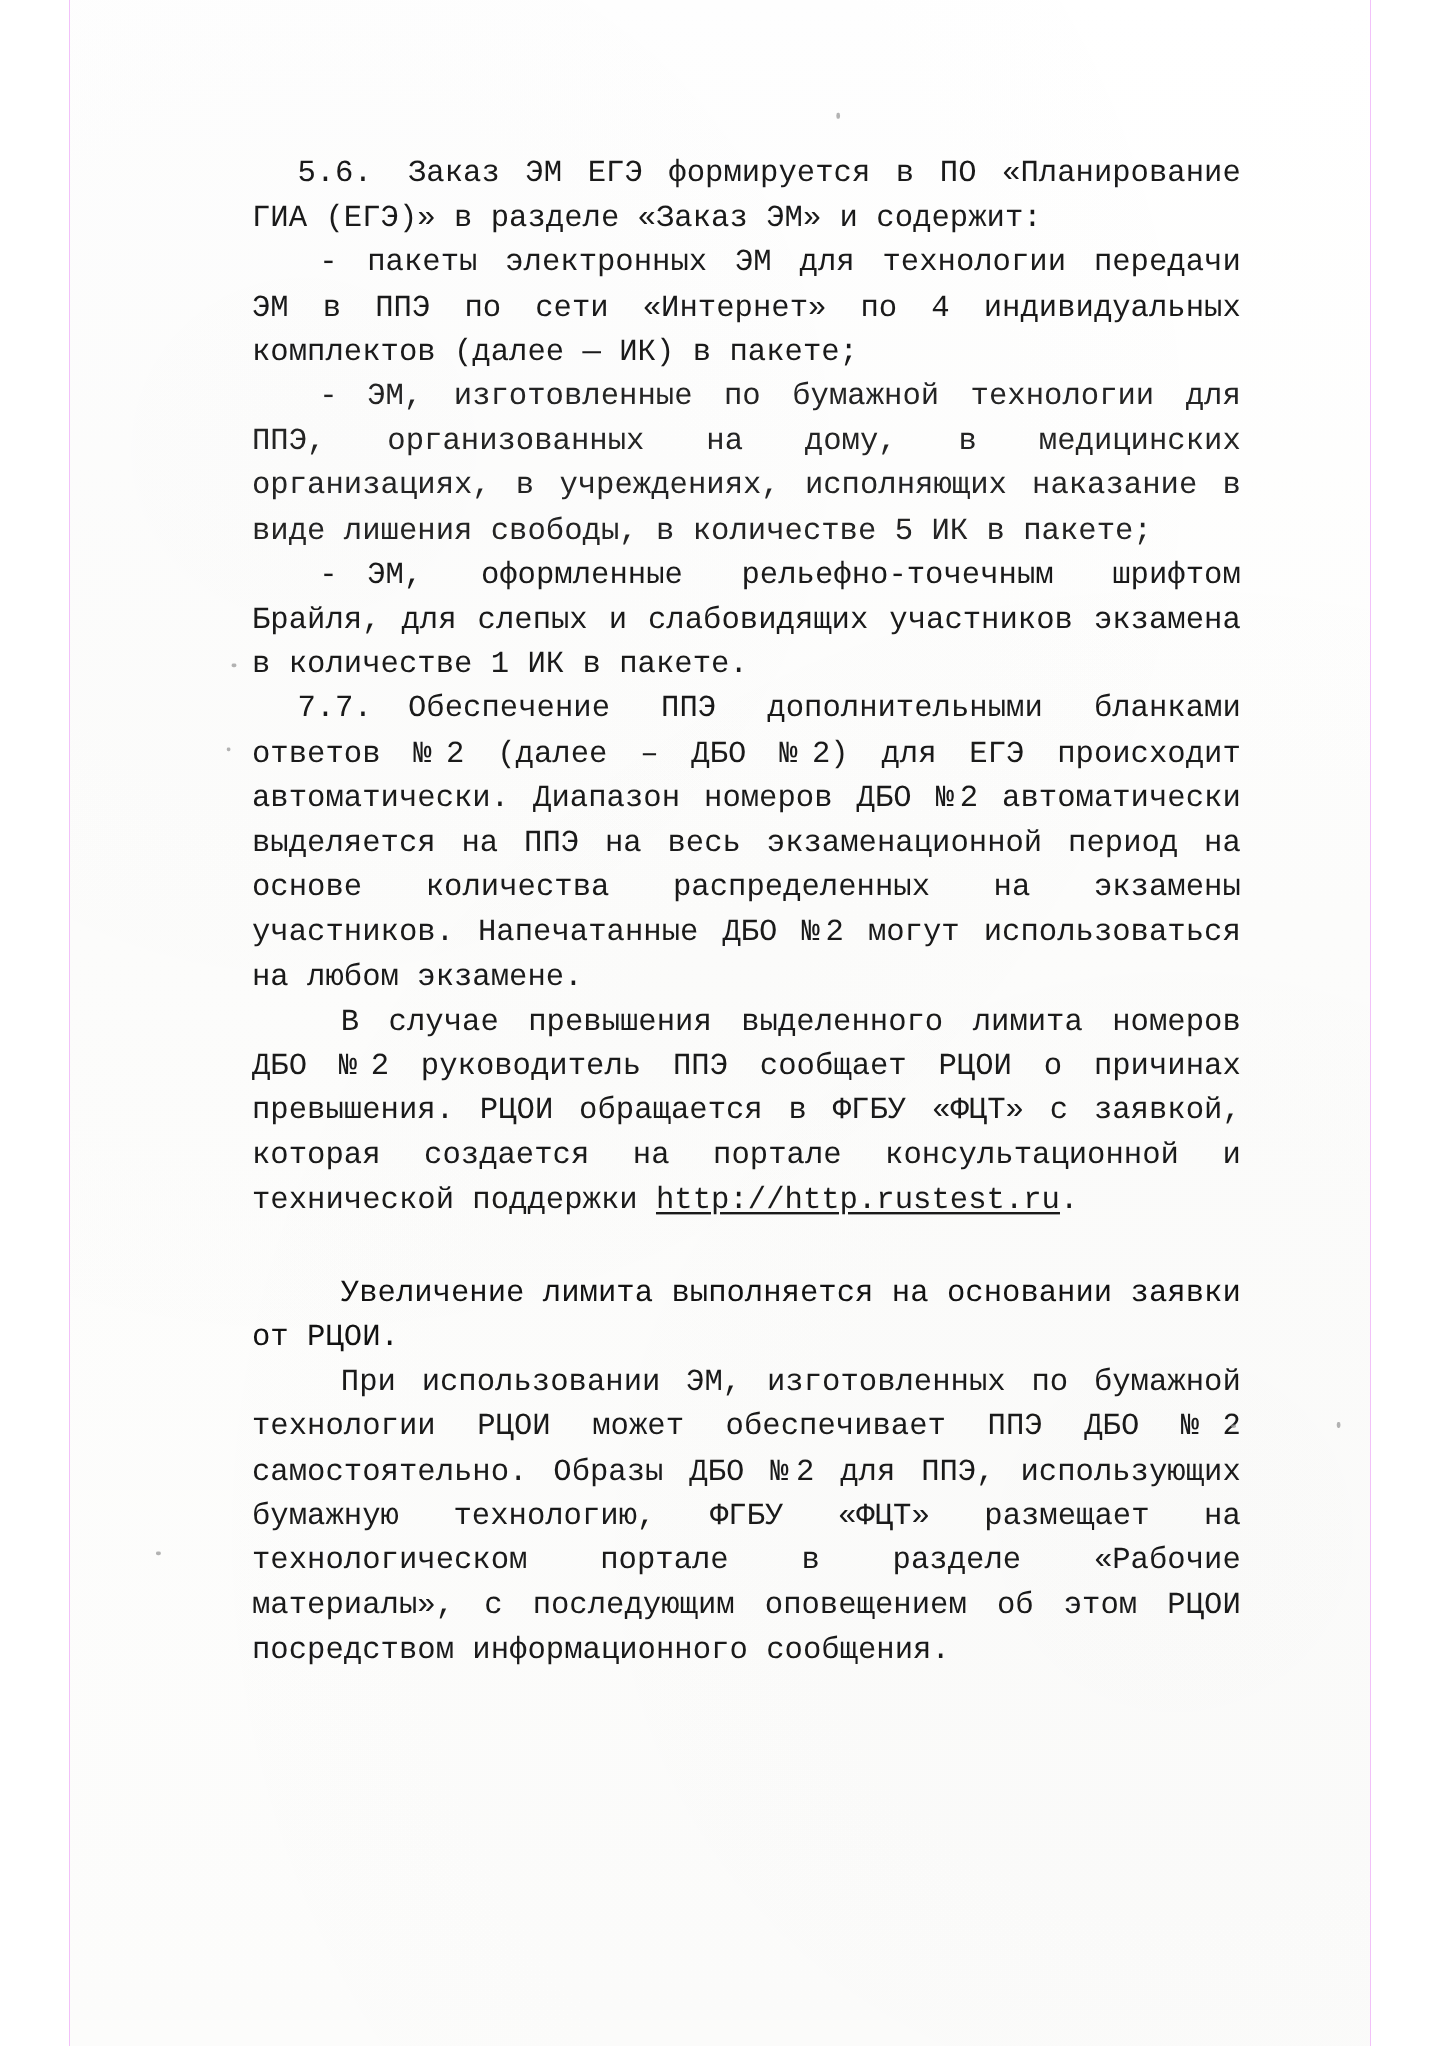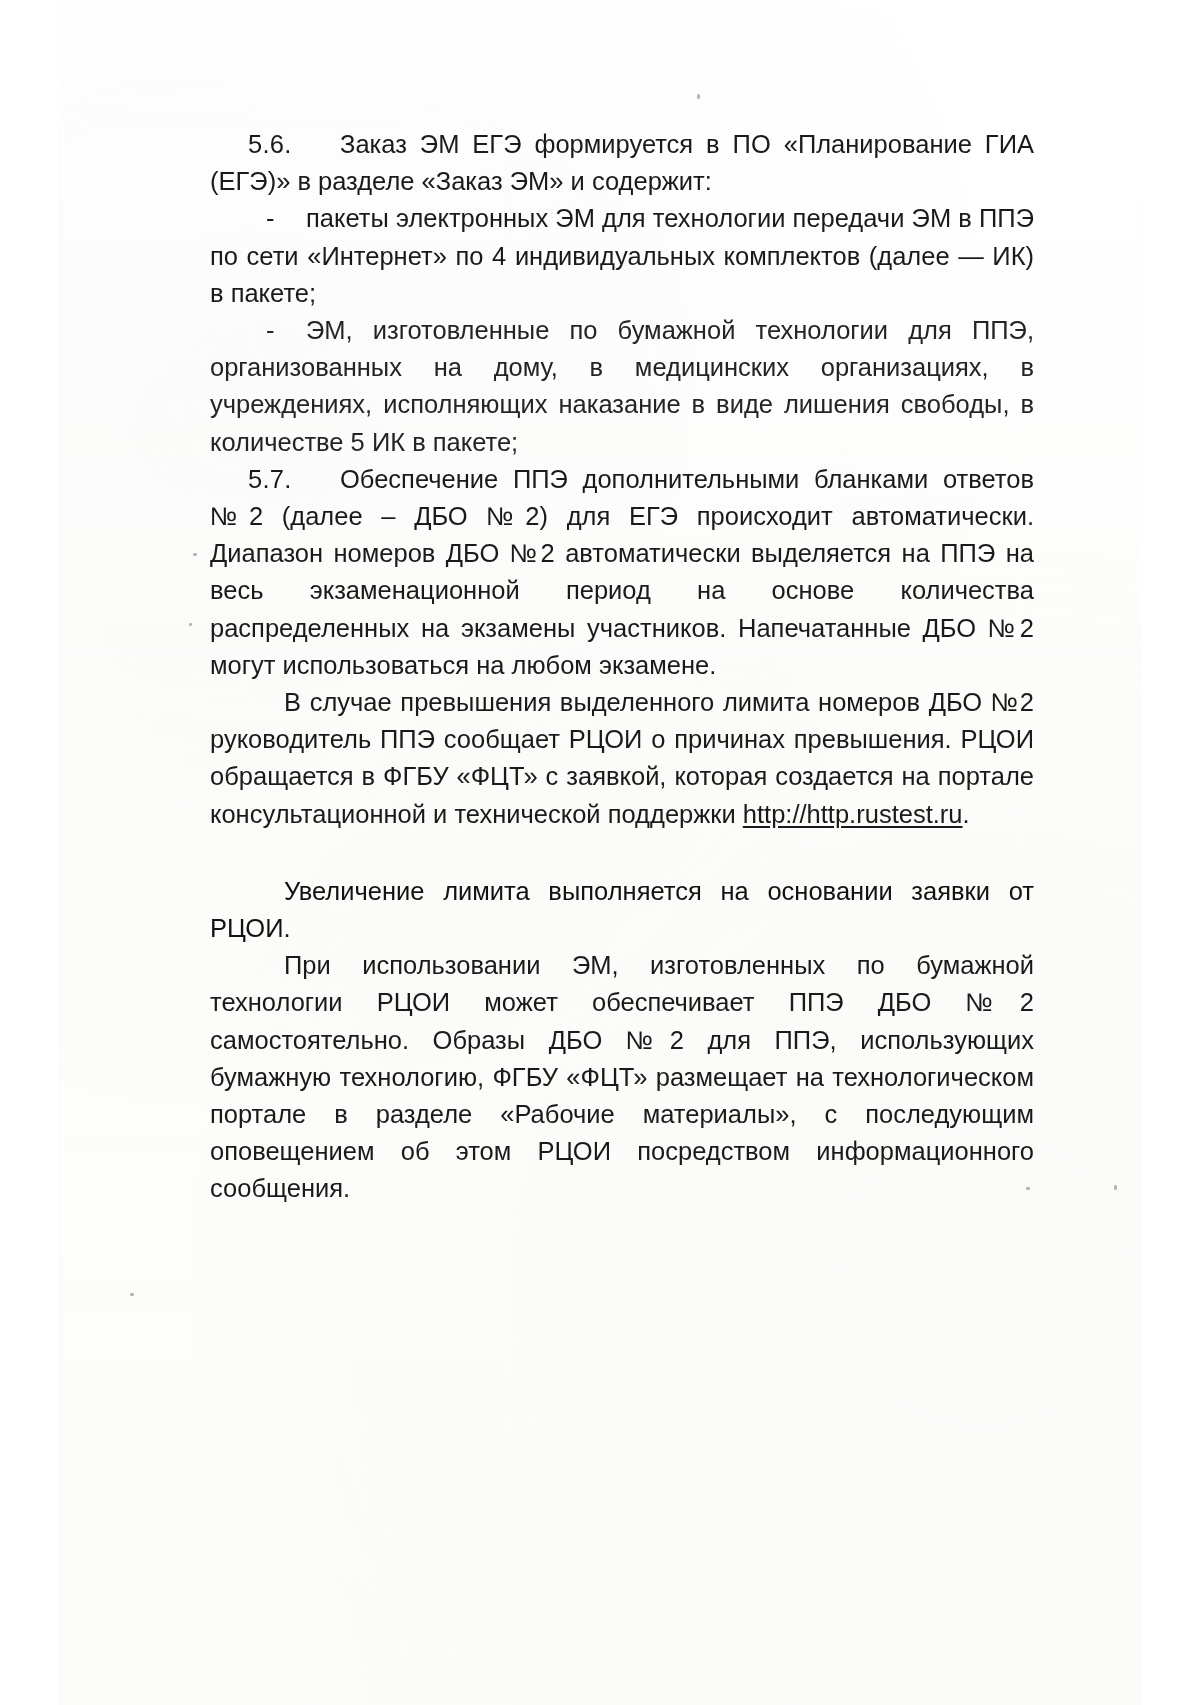--- a/index.html
+++ b/index.html
@@ -8,21 +8,21 @@
     padding: 0;
     background: #ffffff;
   }
   #page {
     position: relative;
     width: 1084px;
     height: 1705px;
     margin: 0 auto;
     background: #d946ef;
     overflow: hidden;
-    font-family: Liberation Sans, sans-serif;
+    font-family: Liberation Mono, monospace;
     color: #141414;
   }
   
   #paper-tint {
     position: absolute;
     inset: 0;
     background:
       radial-gradient(circle at 18% 22%, rgba(0,0,0,0.012), rgba(0,0,0,0) 55%),
       radial-gradient(circle at 85% 75%, rgba(0,0,0,0.010), rgba(0,0,0,0) 60%),
       linear-gradient(180deg, #ffffff 0%, #fdfdfc 45%, #fcfcfb 100%);
@@ -105,23 +105,26 @@
     </p>
 
     <p class="para bullet">
       <span class="dash">-</span><span class="gap"></span><span>пакеты электронных ЭМ для технологии передачи ЭМ в ППЭ по сети «Интернет» по 4 индивидуальных комплектов (далее — ИК) в пакете;</span>
     </p>
 
     <p class="para bullet faded">
       <span class="dash">-</span><span class="gap"></span><span>ЭМ, изготовленные по бумажной технологии для ППЭ, организованных на дому, в медицинских организациях, в учреждениях, исполняющих наказание в виде лишения свободы, в количестве 5 ИК в пакете;</span>
     </p>
 
+    <p class="para bullet">
+      <span class="dash">-</span><span class="gap"></span><span>ЭМ, оформленные рельефно-точечным шрифтом Брайля, для слепых и слабовидящих участников экзамена в количестве 1 ИК в пакете.</span>
+    </p>
 
     <p class="para clause">
-      <span class="num">5.7.</span><span class="gap"></span><span>Обеспечение ППЭ дополнительными бланками ответов №2 (далее – ДБО №2) для ЕГЭ происходит автоматически. Диапазон номеров ДБО №2 автоматически выделяется на ППЭ на весь экзаменационной период на основе количества распределенных на экзамены участников. Напечатанные ДБО №2 могут использоваться на любом экзамене.</span>
+      <span class="num">7.7.</span><span class="gap"></span><span>Обеспечение ППЭ дополнительными бланками ответов №2 (далее – ДБО №2) для ЕГЭ происходит автоматически. Диапазон номеров ДБО №2 автоматически выделяется на ППЭ на весь экзаменационной период на основе количества распределенных на экзамены участников. Напечатанные ДБО №2 могут использоваться на любом экзамене.</span>
     </p>
 
     <p class="para indent">
       <span>В случае превышения выделенного лимита номеров ДБО №2 руководитель ППЭ сообщает РЦОИ о причинах превышения. РЦОИ обращается в ФГБУ «ФЦТ» с заявкой, которая создается на портале консультационной и технической поддержки </span><a class="url" href="#">http://http.rustest.ru</a><span>.</span>
     </p>
 
     <p class="para indent dark">Увеличение лимита выполняется на основании заявки от РЦОИ.</p>
 
     <p class="para indent">При использовании ЭМ, изготовленных по бумажной технологии РЦОИ может обеспечивает ППЭ ДБО №2 самостоятельно. Образы ДБО №2 для ППЭ, использующих бумажную технологию, ФГБУ «ФЦТ» размещает на технологическом портале в разделе «Рабочие материалы», с последующим оповещением об этом РЦОИ посредством информационного сообщения.</p>
 

